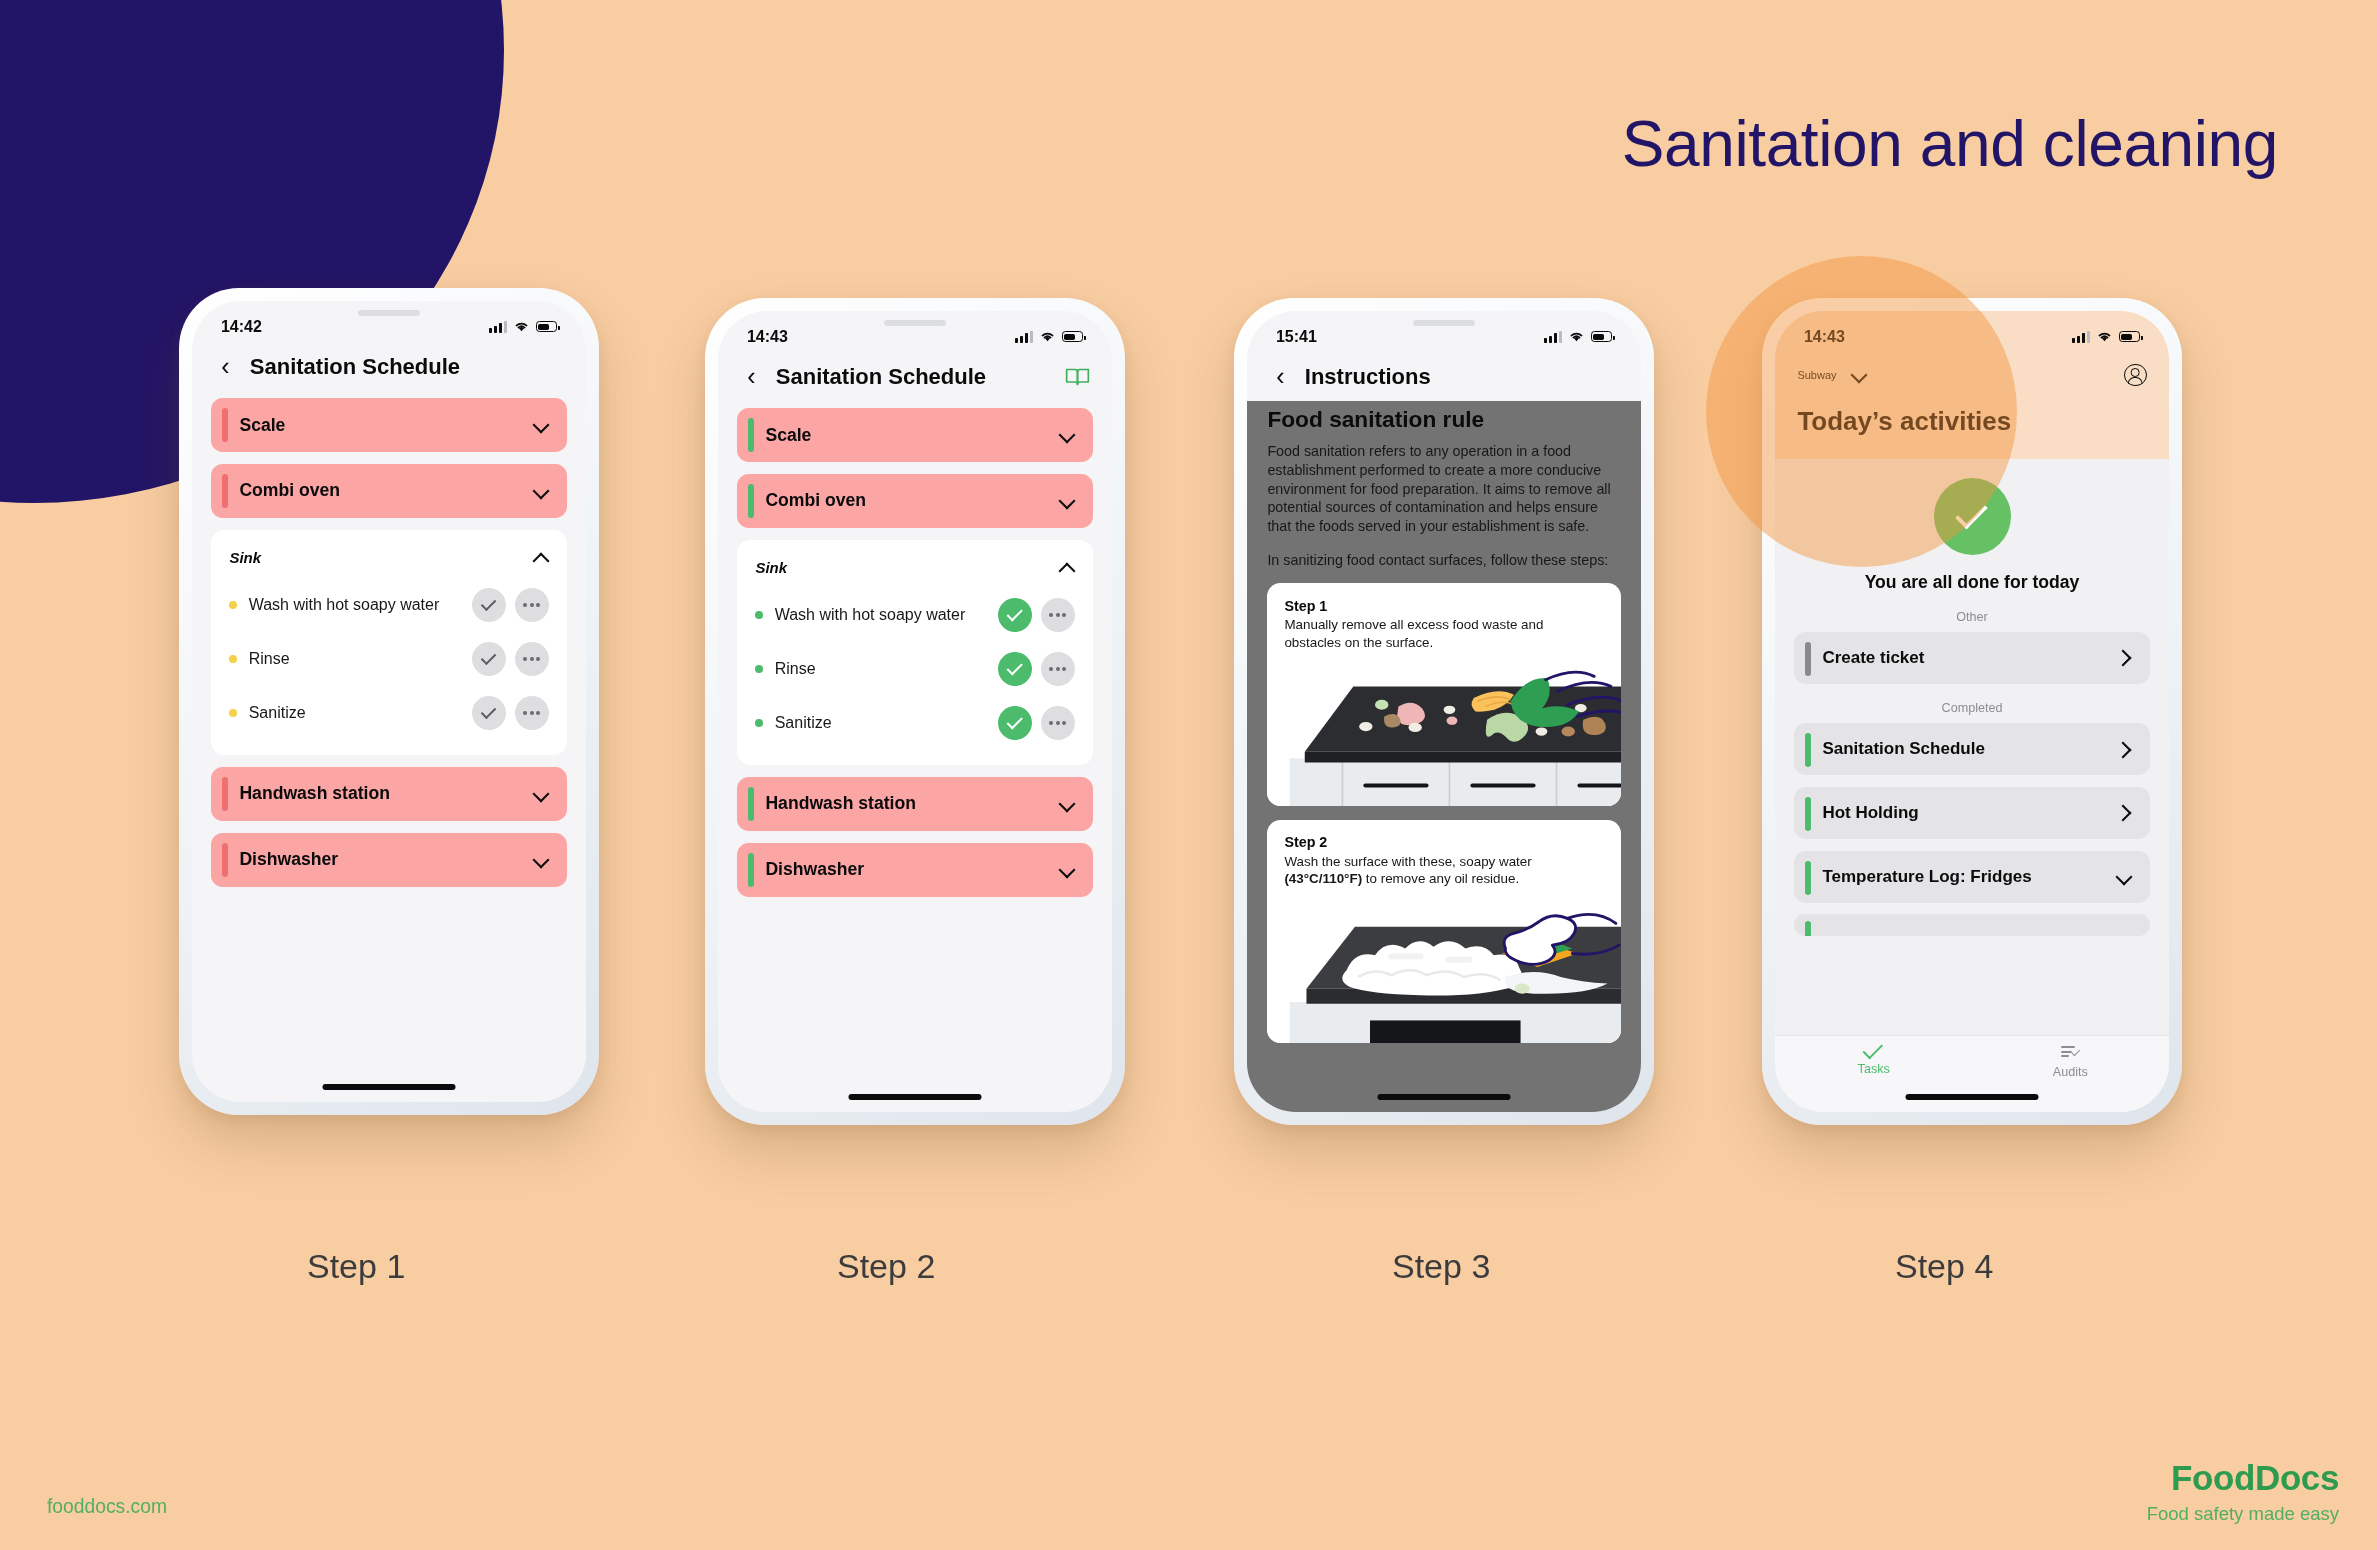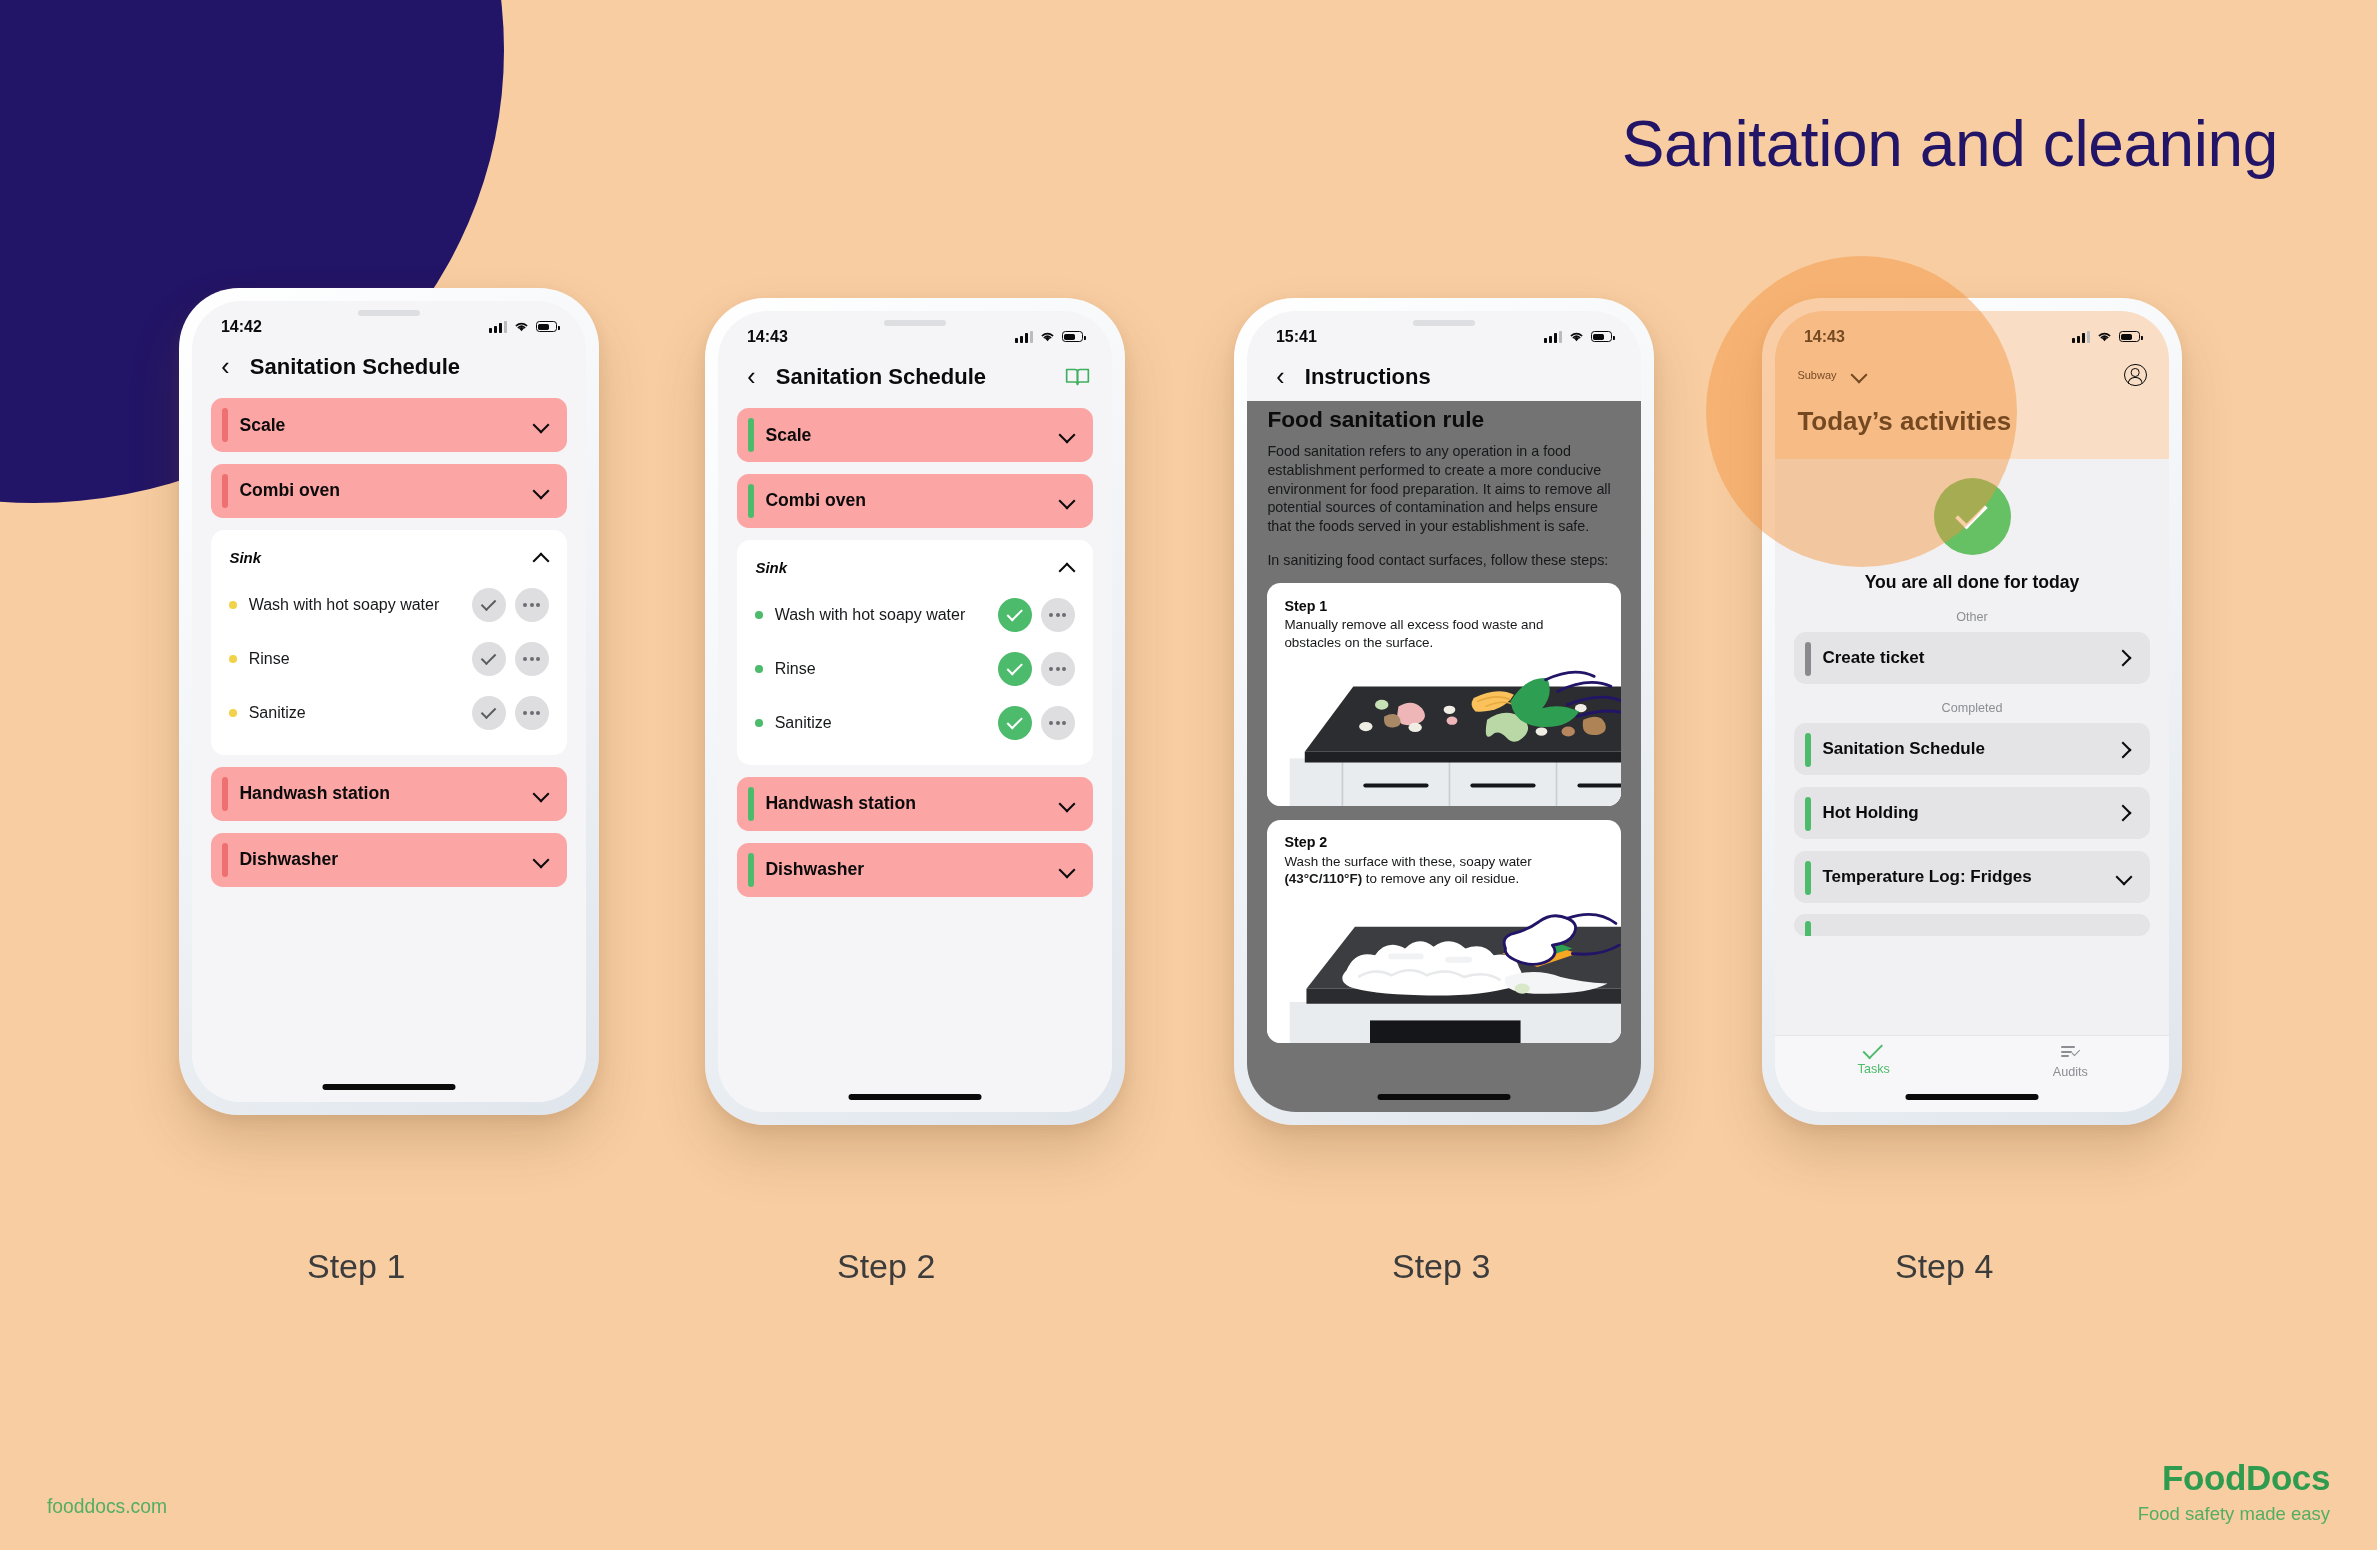--- a/index.html
+++ b/index.html
@@ -301,21 +301,21 @@
     color: #3c3c3c;
     z-index: 25;
   }
 
   
   #site-url {
     position: absolute; left: 47px; bottom: 32px;
     font-size: 19.3px; color: #52AE63;
   }
   #brand {
-    position: absolute; right: 47px; bottom: 25px;
+    position: absolute; right: 38px; bottom: 25px;
     text-align: right;
   }
   #brand-logo { font-size: 35px; font-weight: bold; color: #2E9B4E; letter-spacing: -0.4px; }
   #brand-tag { font-size: 18.5px; color: #52AE63; margin-top: 5px; }
 </style>
 </head>
 <body>
 
 <div id="bg-navy-blob"></div>
 

